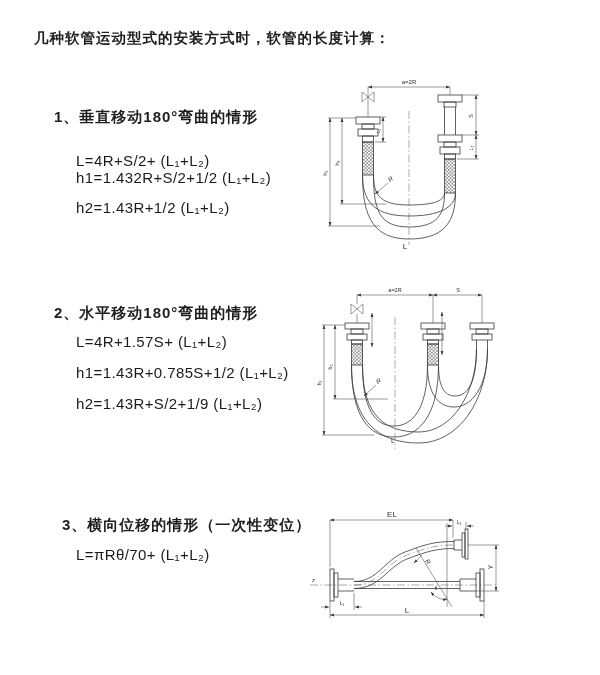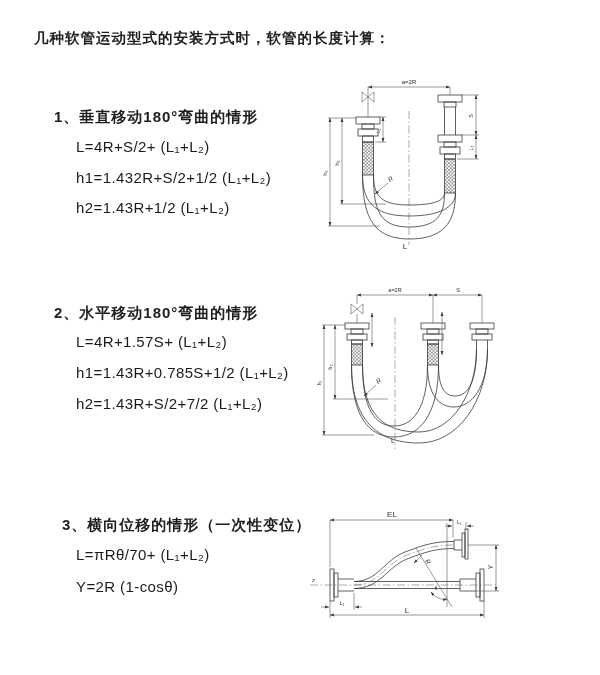--- a/index.html
+++ b/index.html
@@ -39,32 +39,31 @@
       <path d="M0,1.6 L10,5 L0,8.4 z" fill="#3a3a3a"></path>
     </marker>
   </defs>
 </svg>
 
 <div class="page">
 
   <div class="title">几种软管运动型式的安装方式时，软管的长度计算：</div>
 
   <div class="heading" style="left:54px;top:108px">1、垂直移动180°弯曲的情形</div>
-  <div class="formula" style="left:76px;top:138px">L=4R+S/2+ (L₁+L₂)</div>
+  <div class="formula" style="left:76px;top:152px">L=4R+S/2+ (L₁+L₂)</div>
   <div class="formula" style="left:76px;top:169px">h1=1.432R+S/2+1/2 (L₁+L₂)</div>
   <div class="formula" style="left:76px;top:199px">h2=1.43R+1/2 (L₁+L₂)</div>
 
   <div class="heading" style="left:54px;top:304px">2、水平移动180°弯曲的情形</div>
   <div class="formula" style="left:76px;top:333px">L=4R+1.57S+ (L₁+L₂)</div>
   <div class="formula" style="left:76px;top:364px">h1=1.43R+0.785S+1/2 (L₁+L₂)</div>
-  <div class="formula" style="left:76px;top:395px">h2=1.43R+S/2+7/2 (L₁+L₂)</div>
+  <div class="formula" style="left:76px;top:395px">h2=1.43R+S/2+1/9 (L₁+L₂)</div>
 
   <div class="heading" style="left:62px;top:516px">3、横向位移的情形（一次性变位）</div>
   <div class="formula" style="left:76px;top:546px">L=πRθ/70+ (L₁+L₂)</div>
-  <div class="formula" style="left:76px;top:578px">Y=2R (1-cosθ)</div>
 
   <svg class="diag" style="left:318px;top:73px" width="172" height="186" viewBox="0 0 172 186">
 
     <line class="cline" x1="91" y1="38" x2="91" y2="172"></line>
 
     <line class="dim" x1="50" y1="14" x2="132" y2="14" marker-start="url(#arr)" marker-end="url(#arr)"></line>
     <text x="91" y="11" font-size="6" text-anchor="middle">a=2R</text>
 
     <g>
       <path class="thin" d="M44,19 L44,29 L50,24 Z M56,19 L56,29 L50,24 Z"></path>

